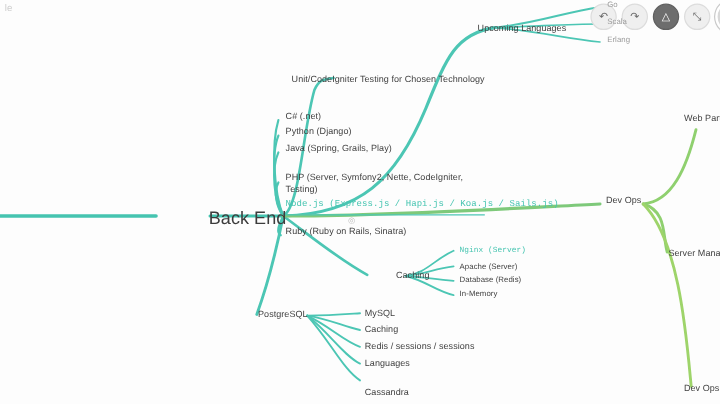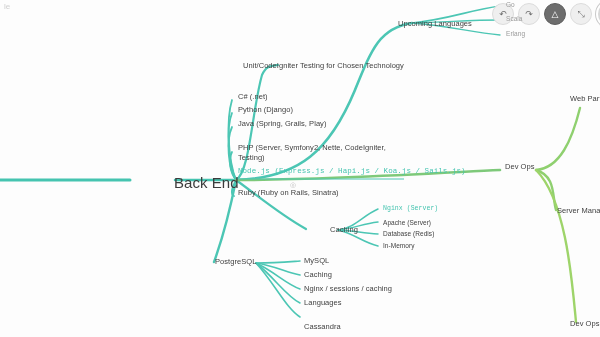--- a/index.html
+++ b/index.html
@@ -175,21 +175,21 @@
   <div class="node-label" style="left:238px; top:106px;">Python (Django)</div>
   <div class="node-label" style="left:238px; top:120px;">Java (Spring, Grails, Play)</div>
   <div class="node-label" style="left:238px; top:144px;">PHP (Server, Symfony2, Nette, CodeIgniter,</div>
   <div class="node-label" style="left:238px; top:154px;">Testing)</div>
   <div class="node-label teal" style="left:238px; top:168px;">Node.js (Express.js / Hapi.js / Koa.js / Sails.js)</div>
   <div class="node-label" style="left:238px; top:189px;">Ruby (Ruby on Rails, Sinatra)</div>
 
   <div class="node-label" style="left:215px; top:258px;">PostgreSQL</div>
   <div class="node-label" style="left:304px; top:257px;">MySQL</div>
   <div class="node-label" style="left:304px; top:271px;">Caching</div>
-  <div class="node-label" style="left:304px; top:285px;">Nginx / sessions / caching</div>
+  <div class="node-label" style="left:304px; top:285px;">Redis / sessions / sessions</div>
   <div class="node-label" style="left:304px; top:299px;">Languages</div>
   <div class="node-label" style="left:304px; top:323px;">Cassandra</div>
 
   <div class="node-label" style="left:312px; top:226px;margin-left:18px;">Caching</div>
   <div class="node-label tiny teal" style="left:383px; top:206px;">Nginx (Server)</div>
   <div class="node-label tiny" style="left:383px; top:220px;">Apache (Server)</div>
   <div class="node-label tiny" style="left:383px; top:231px;">Database (Redis)</div>
   <div class="node-label tiny" style="left:383px; top:243px;">In-Memory</div>
 
   <div class="node-label" style="left:505px; top:163px;">Dev Ops</div>

